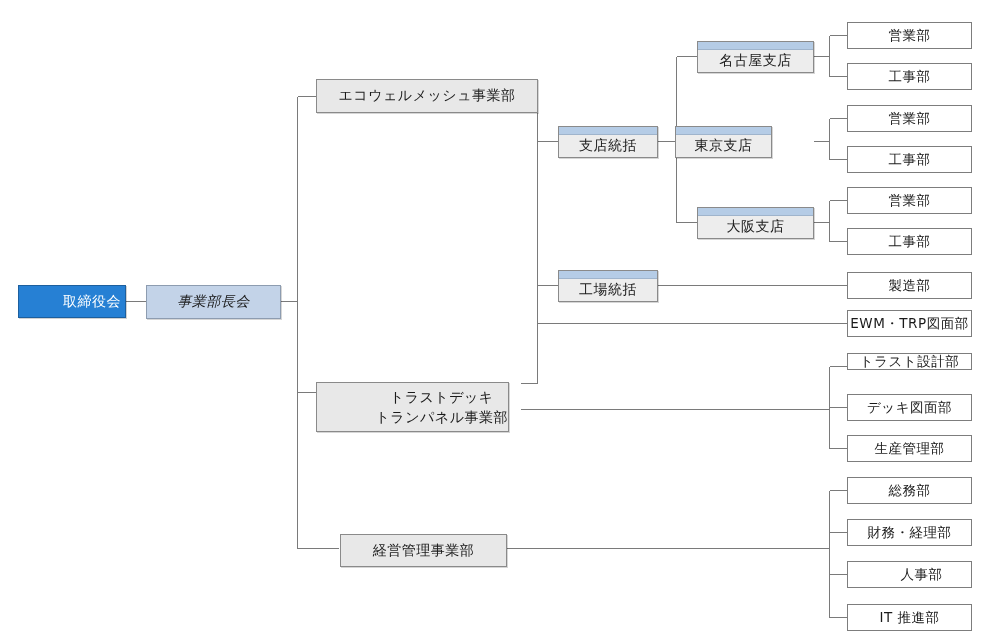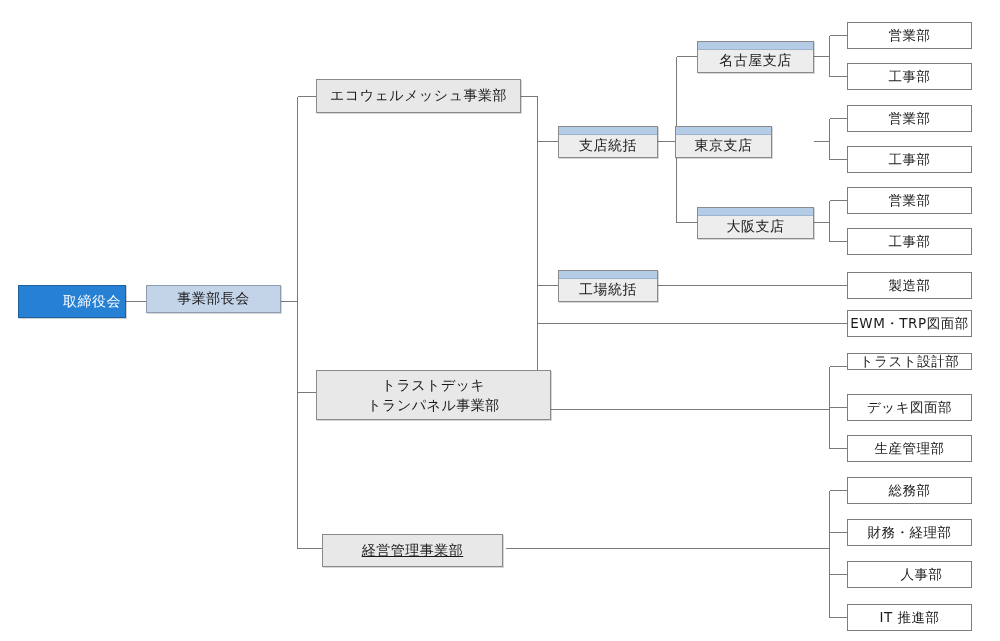--- a/index.html
+++ b/index.html
@@ -154,34 +154,34 @@
       <path d="M829.5,532.5 H847.5"></path>
       <path d="M829.5,574.5 H847.5"></path>
       <path d="M829.5,617.5 H847.5"></path>
     </g>
   </svg>
 
   <div class="node root" style="left:18px; top:285px; width:108px; height:33px;padding-left:40px;">
     <span class="node-label">取締役会</span>
   </div>
 
-  <div class="node council" style="left:146px; top:285px; width:135px; height:28px;">
+  <div class="node council" style="left:146px; top:285px; width:135px; height:34px;font-style:italic;">
     <span class="node-label">事業部長会</span>
   </div>
 
-  <div class="node division" style="left:316px; top:79px; width:205px; height:34px;">
+  <div class="node division" style="left:316px; top:79px; width:222px; height:34px;">
     <span class="node-label">エコウェルメッシュ事業部</span>
   </div>
 
-  <div class="node division two-line" style="left:316px; top:370px; width:235px; height:50px;">
+  <div class="node division two-line" style="left:316px; top:382px; width:193px; height:50px;align-items:flex-end;">
     <span class="node-label">トラストデッキ
 トランパネル事業部</span>
   </div>
 
-  <div class="node division" style="left:322px; top:534px; width:181px; height:33px;text-decoration:underline;">
+  <div class="node division" style="left:340px; top:534px; width:167px; height:33px;">
     <span class="node-label">経営管理事業部</span>
   </div>
 
   <div class="node unit" style="left:558px; top:126px; width:100px; height:32px;">
     <span class="node-label">支店統括</span>
   </div>
 
   <div class="node unit" style="left:558px; top:270px; width:100px; height:32px;">
     <span class="node-label">工場統括</span>
   </div>

